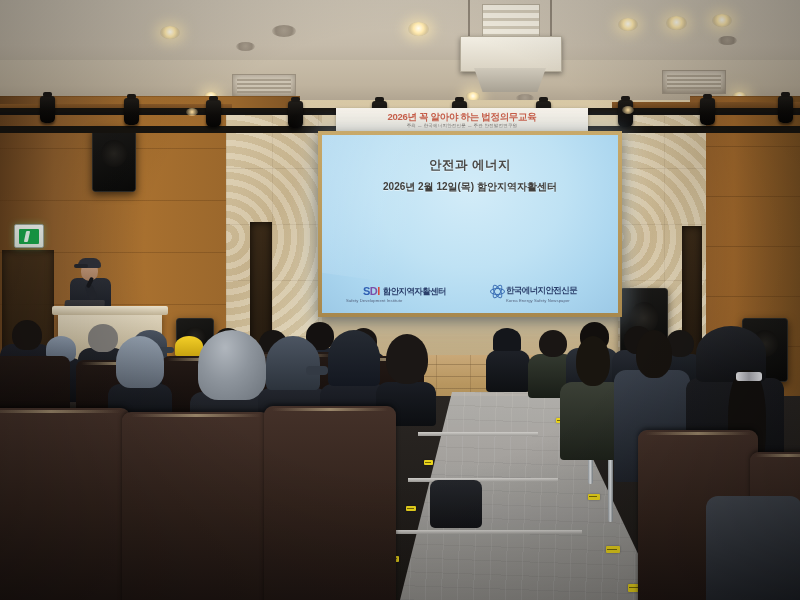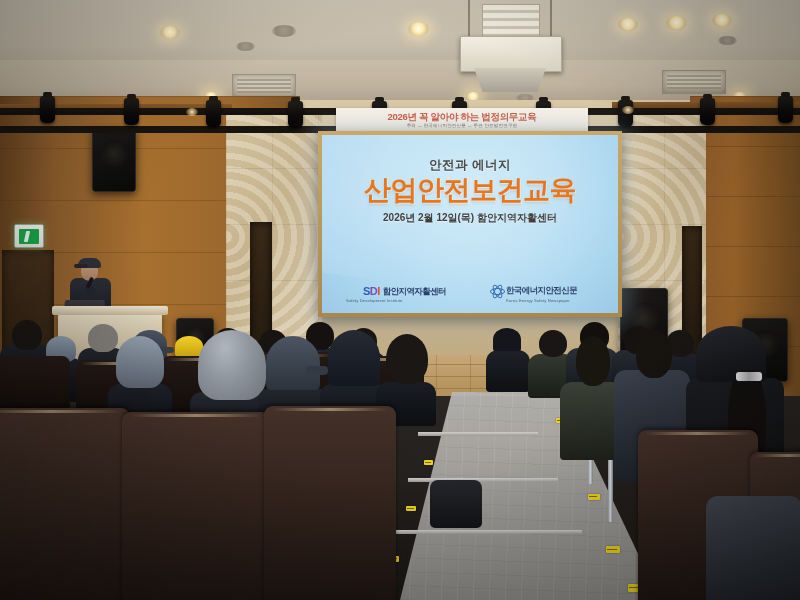--- a/index.html
+++ b/index.html
@@ -407,21 +407,20 @@
   <div class="spot-warm" style="left:622px;top:106px;"></div>
 
   <div class="banner">
     <div class="banner-l1">2026년 꼭 알아야 하는 법정의무교육</div>
     <div class="banner-l2">주최 ㅡ 한국에너지안전신문  ㅡ  주관 안전발전연구원</div>
   </div>
 
   <div class="screen-frame">
     <div class="screen">
       <div class="scr-sub">안전과 에너지</div>
-      <div class="scr-title">산업안전보건교육</div>
       <div class="scr-date">2026년 2월 12일(목) 함안지역자활센터</div>
 
       <div class="scr-logos">
         <div class="logo">
           <span class="logo-sdi"><span class="s">S</span><span class="d">D</span><span class="i">I</span></span>
           <span class="logo-ko">함안지역자활센터</span>
           <span class="logo-en" style="position:absolute;bottom:-6px;left:24px;">Safety Development Institute</span>
         </div>
         <div class="logo" style="position:relative;">
           <span class="atom">

